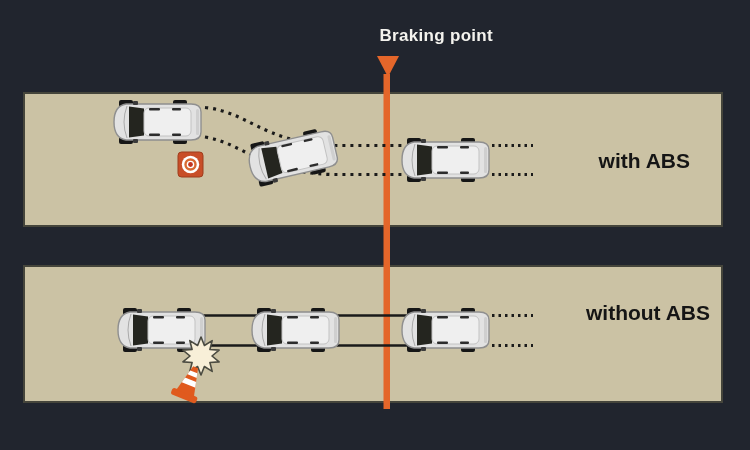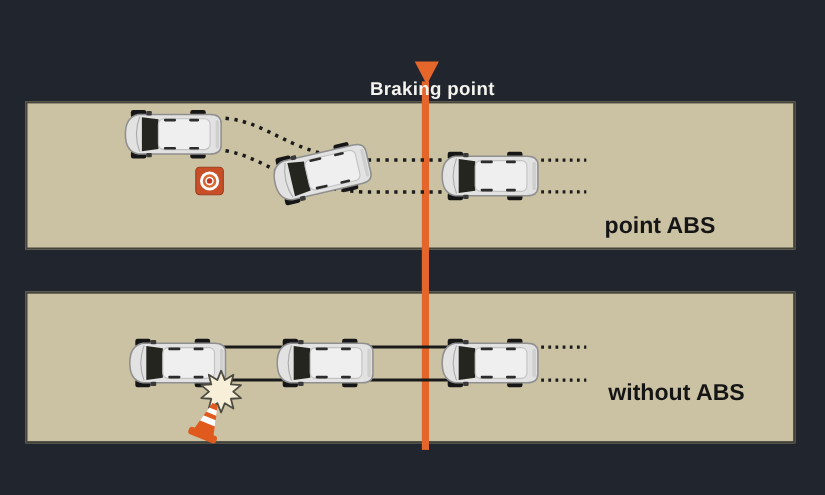--- a/index.html
+++ b/index.html
@@ -9,21 +9,21 @@
     font-family:"Liberation Sans",sans-serif;
   }
   .road{
     position:absolute;left:23px;width:700px;
     background:var(--road,#cbc2a4);
     border:2px solid #45453b;box-sizing:border-box;
   }
   #road-top{top:92px;height:135px;}
   #road-bottom{top:265px;height:138px;}
   .overlay{position:absolute;left:0;top:0;}
-  .label{position:absolute;text-align:center;font-weight:bold;margin-top:45px;}
+  .label{position:absolute;text-align:right;font-weight:bold;}
   .label-braking{left:293px;top:26px;width:200px;font-size:17px;color:var(--label-light,#f4f3ee);letter-spacing:.3px;}
   .label-abs{left:510px;top:149px;width:180px;font-size:21px;color:var(--label-dark,#151515);}
   .label-noabs{left:520px;top:301px;width:190px;font-size:21px;color:var(--label-dark,#151515);}
   
   .accent{fill:var(--accent-orange,#e4662a);}
   .track-dot{stroke:var(--track-black,#1a1a1a);stroke-width:3.2;fill:none;stroke-dasharray:3 5;}
   .track-trail{stroke:var(--track-black,#1a1a1a);stroke-width:3;fill:none;stroke-dasharray:2.5 4;}
   .track-solid{stroke:var(--track-black,#1a1a1a);stroke-width:2.6;fill:none;}
   .wheel{fill:#161616;}
   .car-body{fill:var(--car-body,#e2e2e2);stroke:#8f8f8f;stroke-width:1.4;}
@@ -109,16 +109,16 @@
       <rect class="cone-orange" x="-13.5" y="-4" width="27" height="7" rx="2.5"></rect>
       <polygon class="cone-orange" points="-9.5,-3 9.5,-3 2.6,-31 -2.6,-31"></polygon>
       <g clip-path="url(#coneclip)">
         <rect class="cone-white" x="-12" y="-17.5" width="24" height="5.5"></rect>
         <rect class="cone-white" x="-12" y="-26" width="24" height="4.5"></rect>
       </g>
     </g>
   </svg>
 
   <div class="label label-braking">Braking point</div>
-  <div class="label label-abs">point ABS</div>
+  <div class="label label-abs">with ABS</div>
   <div class="label label-noabs">without ABS</div>
 
 </div>
 
 </body></html>

